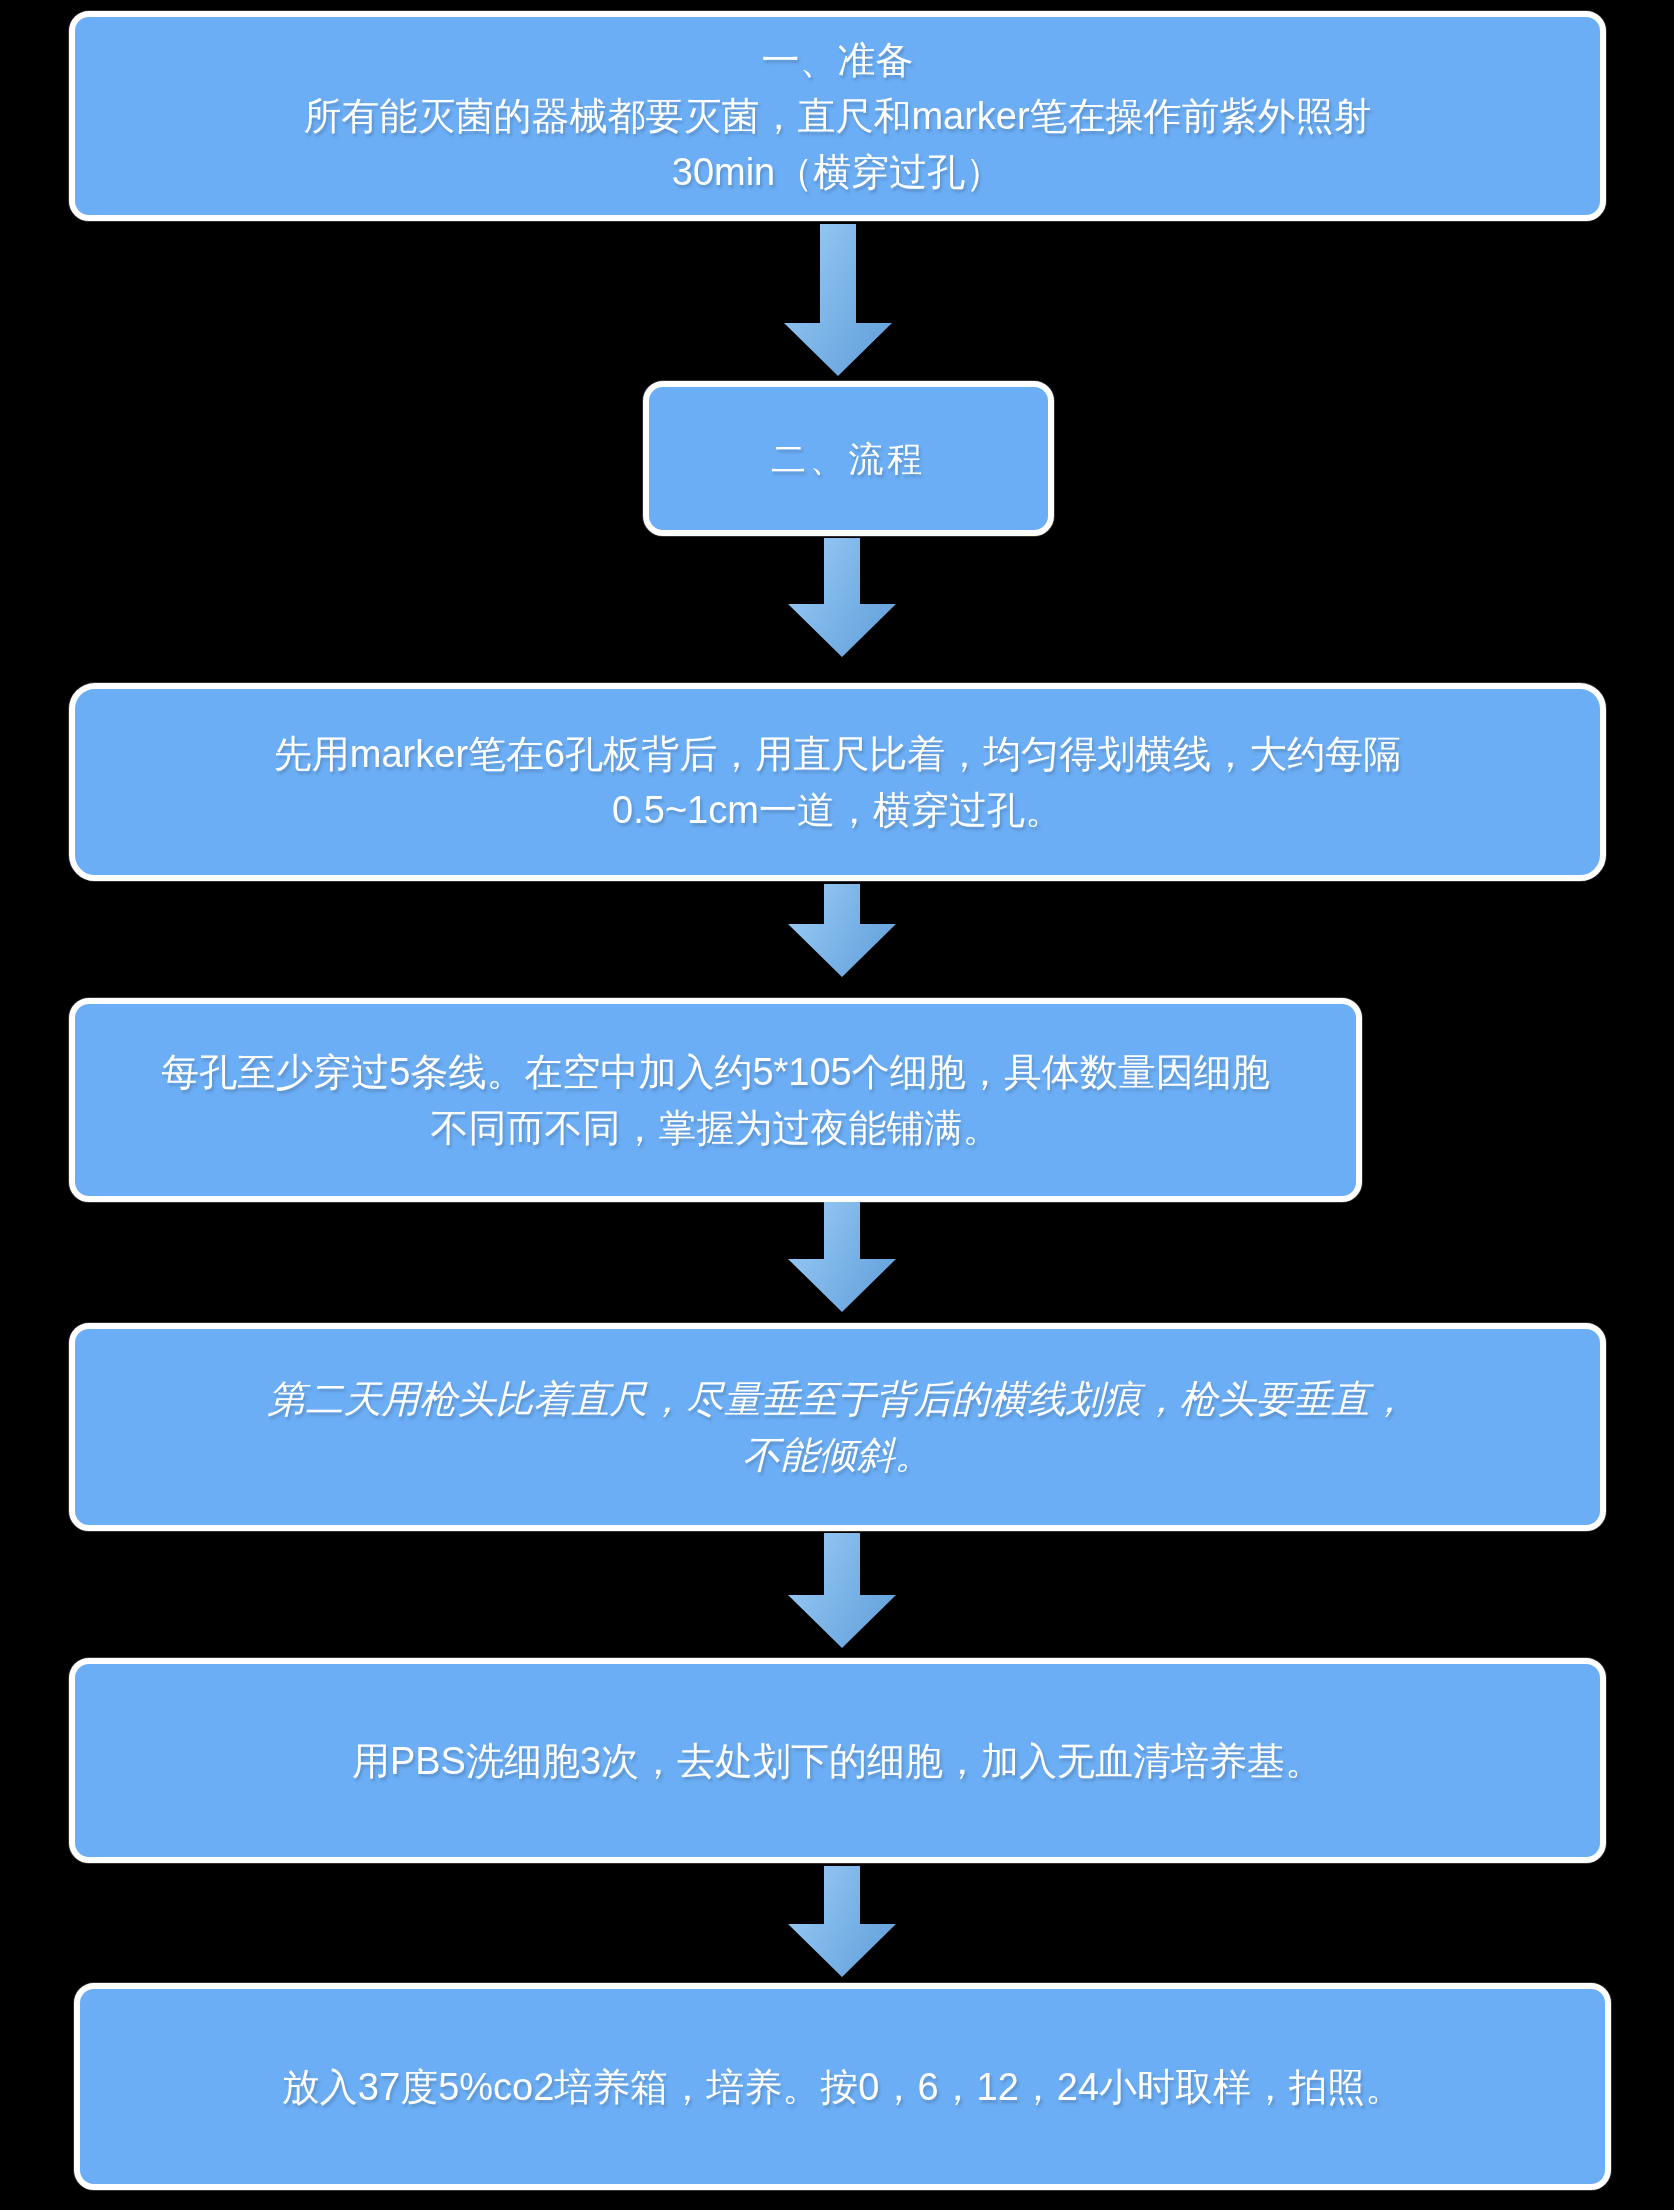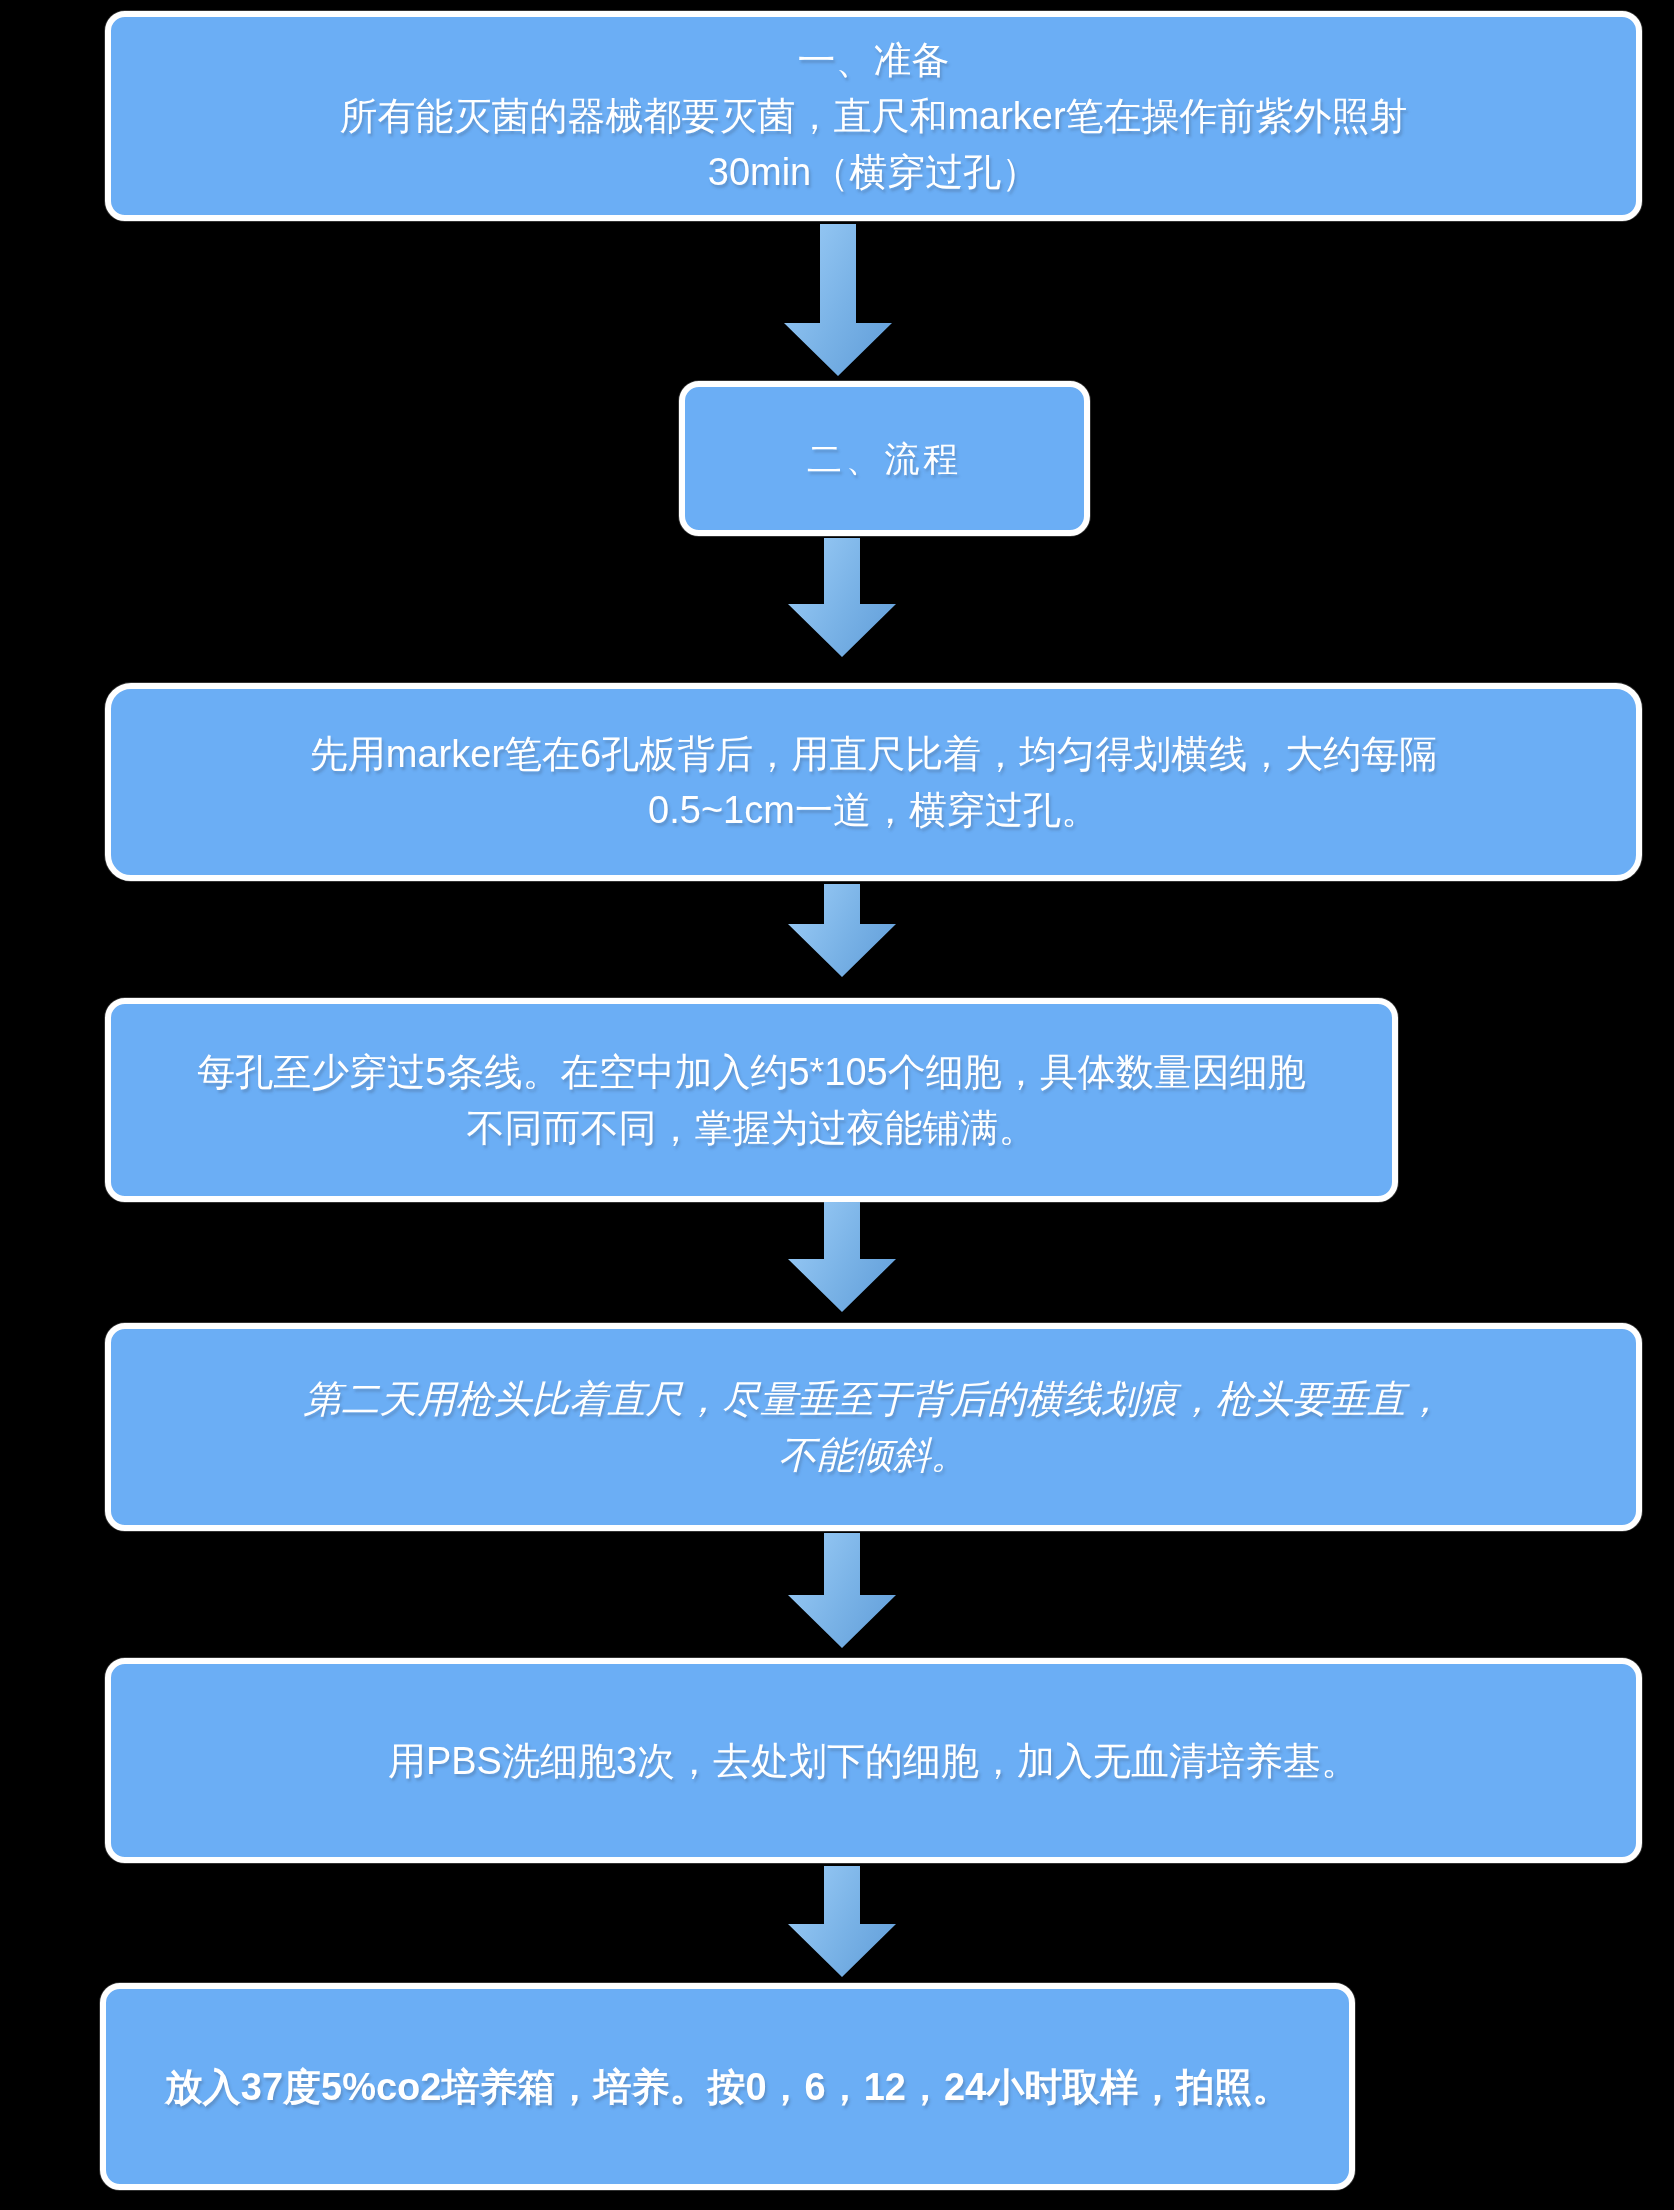--- a/index.html
+++ b/index.html
@@ -22,40 +22,39 @@
     border: 6.4px solid #ffffff;
     border-radius: 20px;
     color: #ffffff;
     display: flex;
     flex-direction: column;
     justify-content: center;
     align-items: center;
     text-align: center;
     padding: 9.1px 33px;
     box-shadow: 0 0 0 0.9px rgba(200,200,200,0.25);
-    margin-left: 36px;
   }
   .node .line {
     font-size: 38px;
     line-height: 56px;
     white-space: nowrap;
     text-shadow: 1.8px 2.7px 2.7px rgba(60,80,110,0.30);
   }
   .node.small .line {
     font-size: 35px;
     letter-spacing: 3.7px;
   }
   
   .n1 { left: 69px;  top: 11px;   width: 1537px; height: 210px; }
   .n2 { left: 643px; top: 381px;  width: 411px;  height: 155px; }
   .n3 { left: 69px;  top: 683px;  width: 1537px; height: 198px; border-radius: 26px; }
   .n4 { left: 69px;  top: 998px; width: 1293px; height: 204px; }
   .n5 { left: 69px;  top: 1323px; width: 1537px; height: 208px; font-style: italic; }
   .n6 { left: 69px;  top: 1658px; width: 1537px; height: 205px; align-items: center; }
-  .n7 { left: 64px;  top: 1983px; width: 1255px; height: 207px; font-weight: bold; }
+  .n7 { left: 74px;  top: 1983px; width: 1537px; height: 207px; }
   
   .flow-arrow {
     position: absolute;
     width: 108px;
     background: linear-gradient(118deg, #9ecef8 0%, #79b2e6 55%, #5f9cd8 100%);
     clip-path: polygon(
       36px 0,
       72px 0,
       72px calc(100% - 53px),
       108px calc(100% - 53px),

